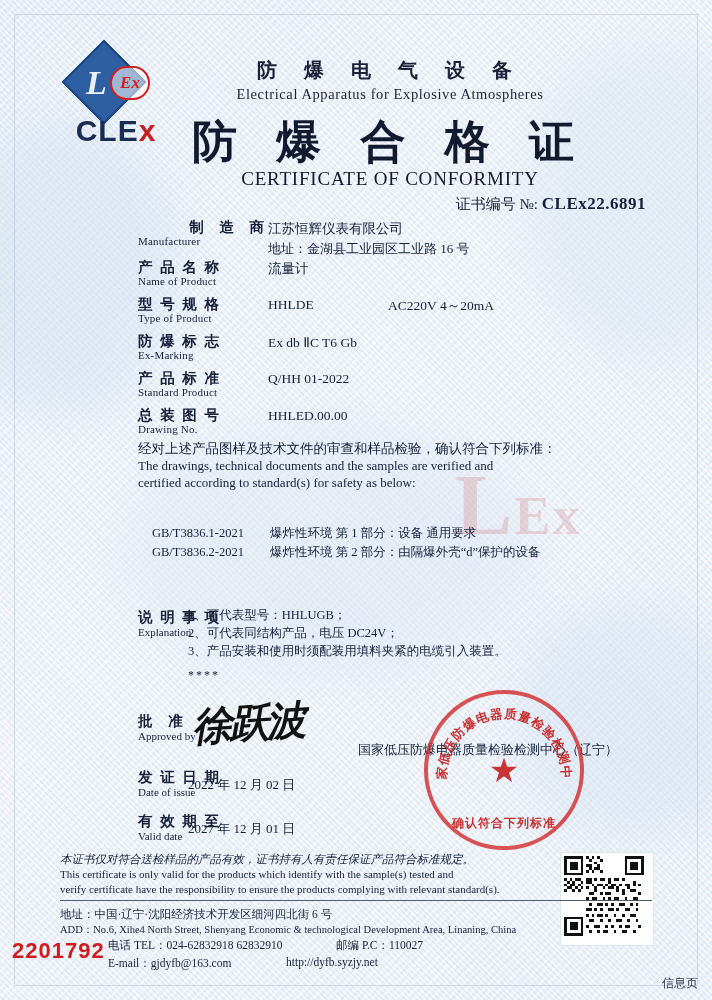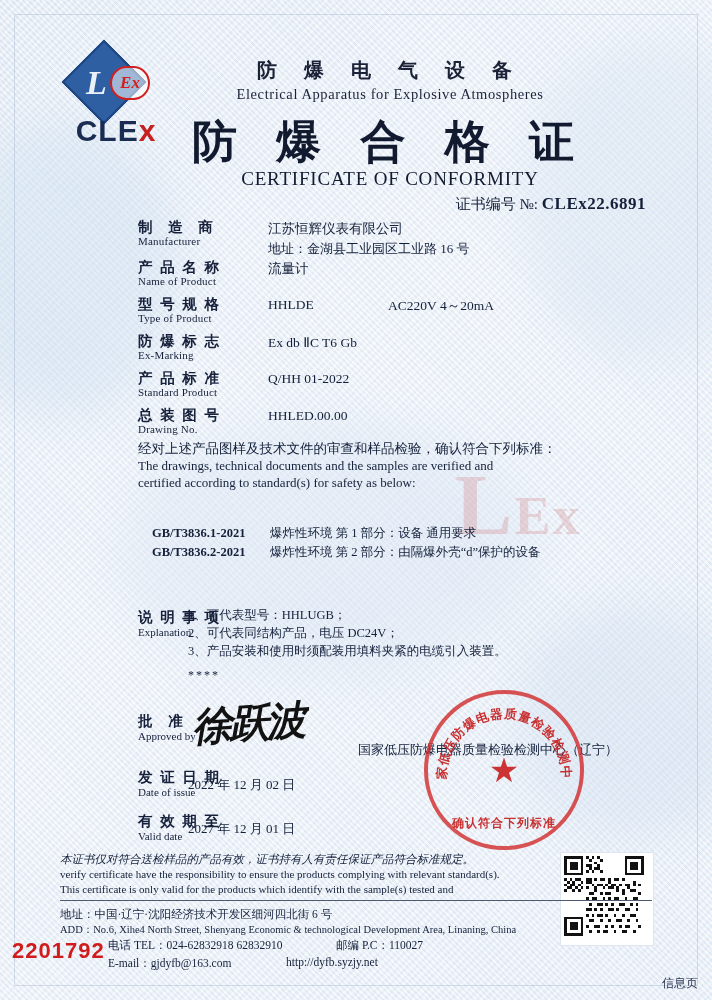--- a/index.html
+++ b/index.html
@@ -114,34 +114,34 @@
     font-size:13.5px;color:#13203a;
   }
   .val2{
     position:absolute;left:388px;top:2px;
     font-size:13.5px;color:#13203a;
   }
   .val-sub{
     position:absolute;left:268px;top:22px;
     font-size:13px;color:#13203a;
   }
-  .sp-cn{letter-spacing:6px;}
+  .sp-cn{letter-spacing:6px;text-align:right;}
   .sp-cn4{letter-spacing:2px;}
 
   
   .para{
     position:absolute;left:138px;top:440px;width:470px;
     font-size:13px;line-height:17px;color:#13203a;
   }
   .para .cn{font-size:13.5px;}
   .std{
     position:absolute;left:152px;top:524px;width:470px;
     font-size:12.5px;line-height:19px;color:#13203a;
   }
-  .std .code{display:inline-block;width:118px;font-weight:bold;}
+  .std .code{display:inline-block;width:118px;}
 
   
   .exp-lbl-cn{
     position:absolute;left:138px;top:608px;font-size:14.5px;font-weight:bold;
     letter-spacing:2px;color:#16203a;
   }
   .exp-lbl-en{
     position:absolute;left:138px;top:626px;font-size:11px;color:#16203a;
   }
   .exp-body{
@@ -343,22 +343,22 @@
       <text>
         <textPath href="#arcpath" startOffset="50%" text-anchor="middle">国家低压防爆电器质量检验检测中心</textPath>
       </text>
     </svg>
     <div class="star">★</div>
     <div class="bottomtext">确认符合下列标准</div>
   </div>
 
   <div class="fnote">
     <div class="cn">本证书仅对符合送检样品的产品有效，证书持有人有责任保证产品符合标准规定。</div>
+    <div>This certificate is only valid for the products which identify with the sample(s) tested and</div>
     <div>verify certificate have the responsibility to ensure the products complying with relevant standard(s).</div>
-    <div>This certificate is only valid for the products which identify with the sample(s) tested and</div>
   </div>
 
   <div class="qr">
     <svg width="80" height="80" viewBox="0 0 29 29" shape-rendering="crispEdges">
       <rect width="29" height="29" fill="#fff"></rect>
       <g fill="#111">
         <rect x="0" y="0" width="7" height="1"></rect>
           <rect x="0" y="6" width="7" height="1"></rect>
         <rect x="0" y="0" width="1" height="7"></rect>
           <rect x="6" y="0" width="1" height="7"></rect>

